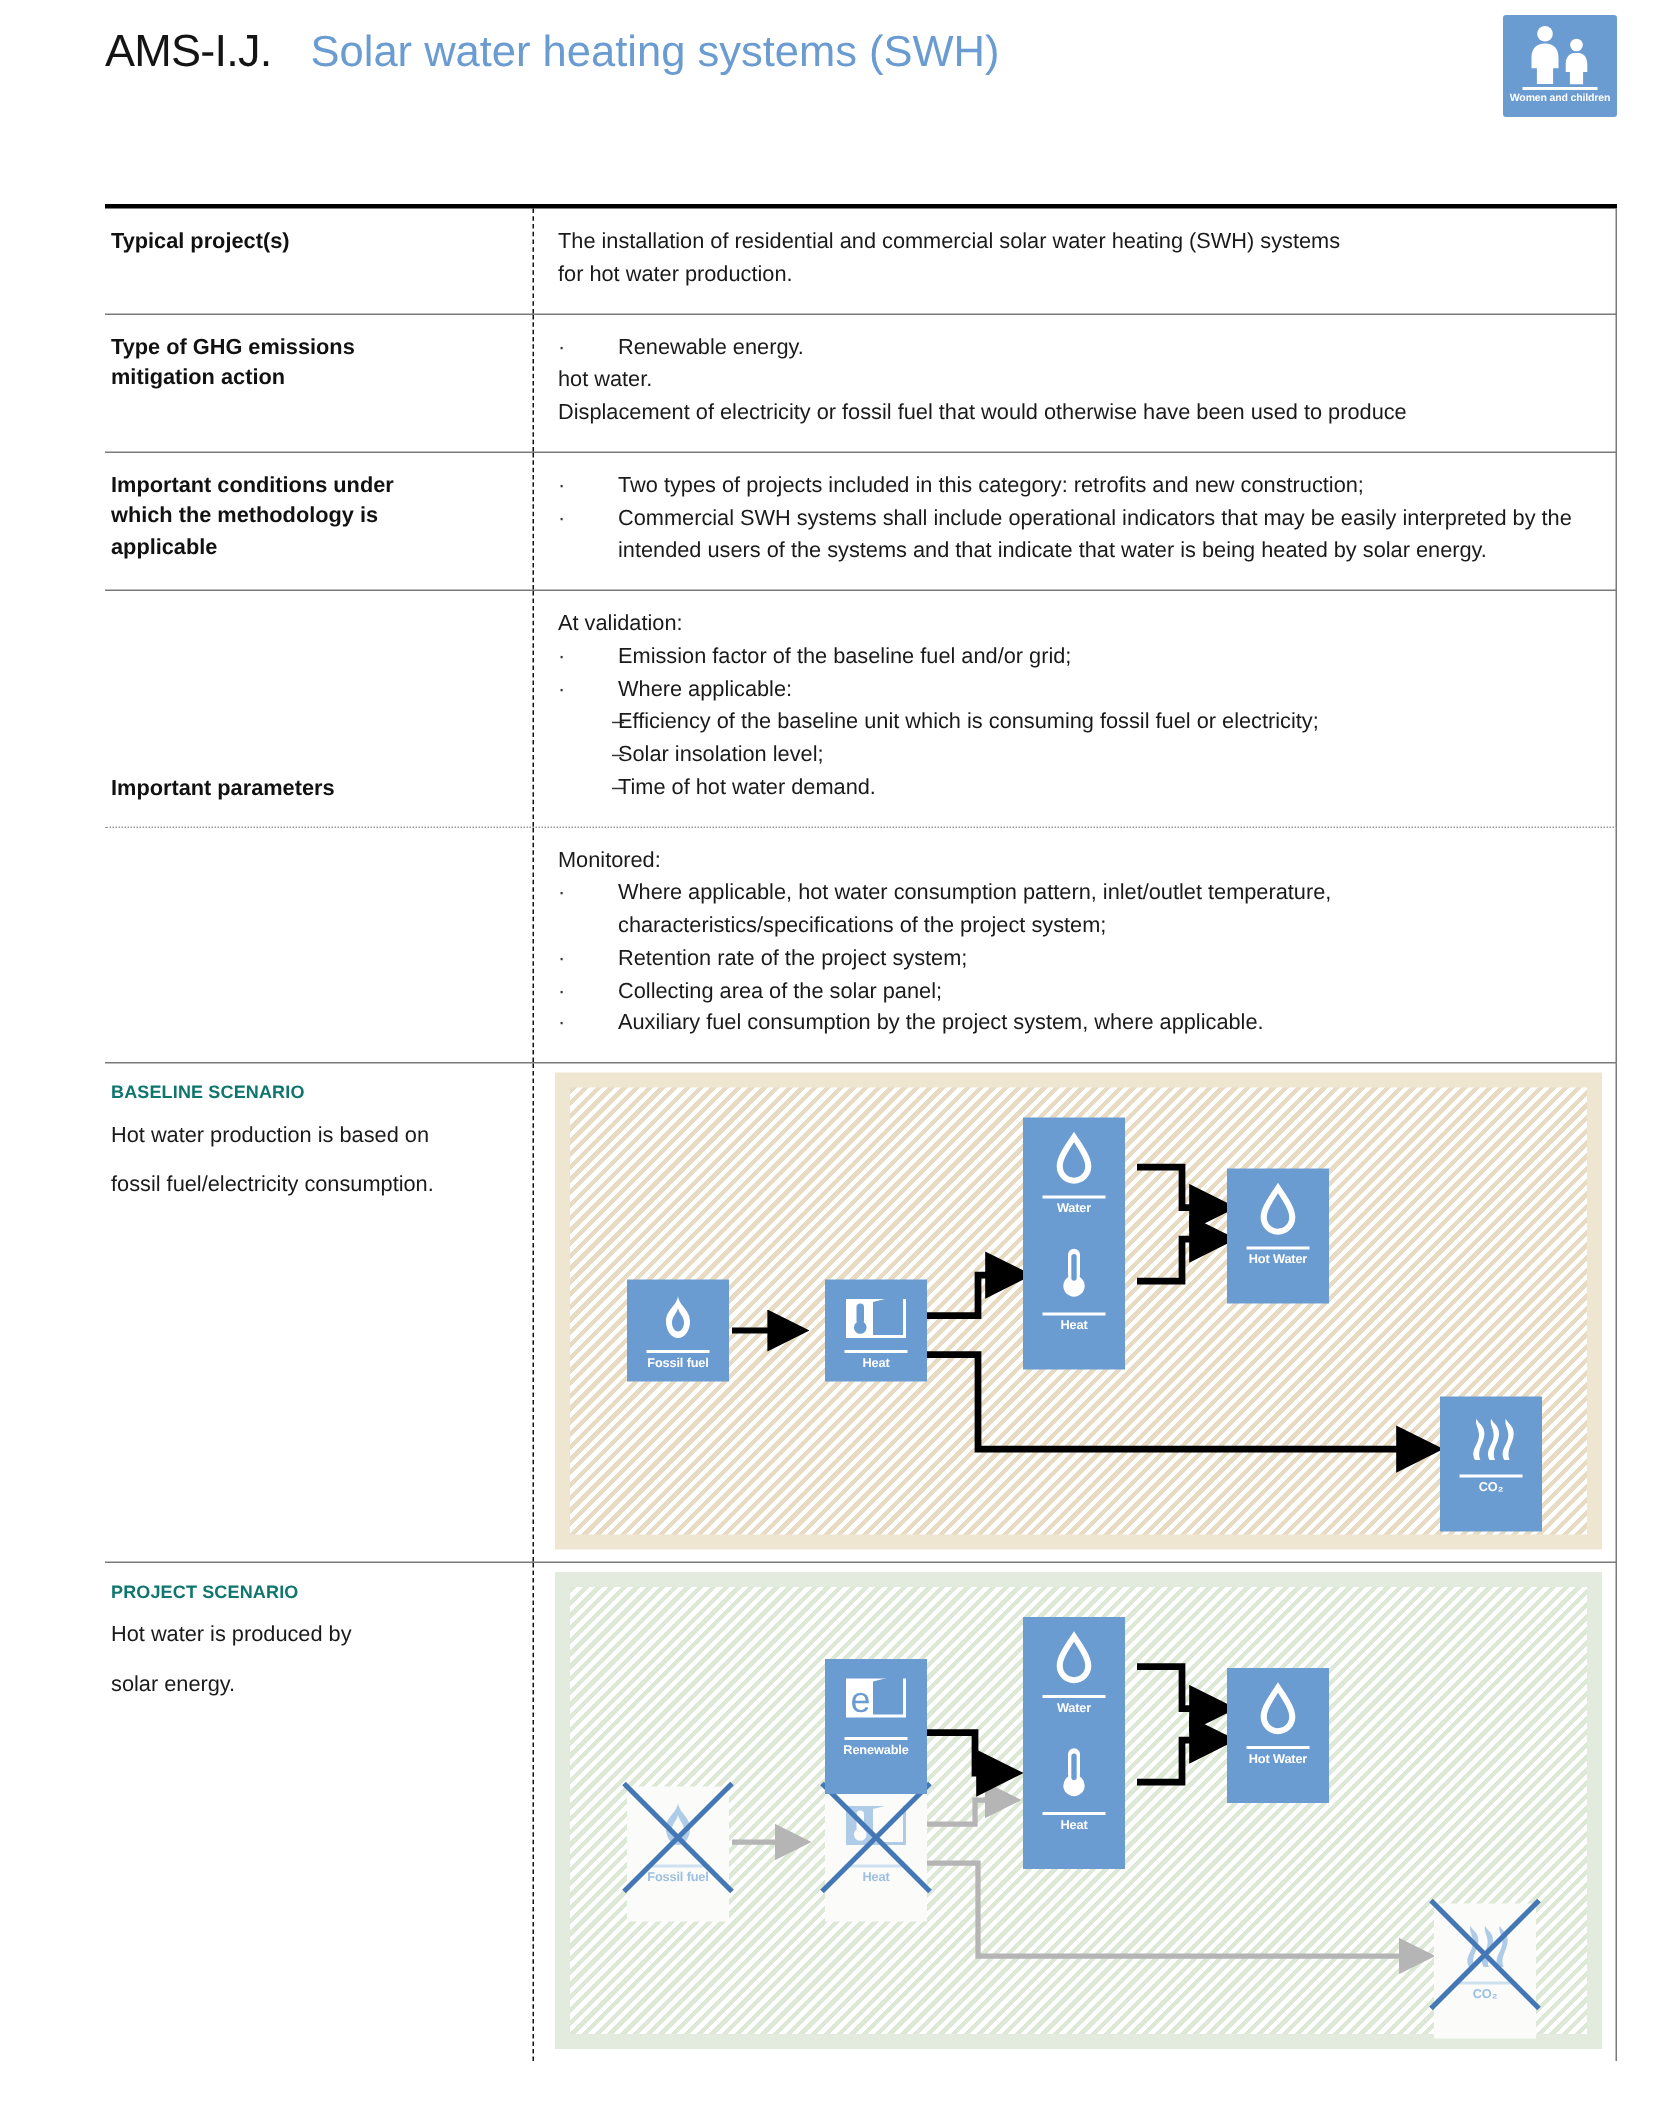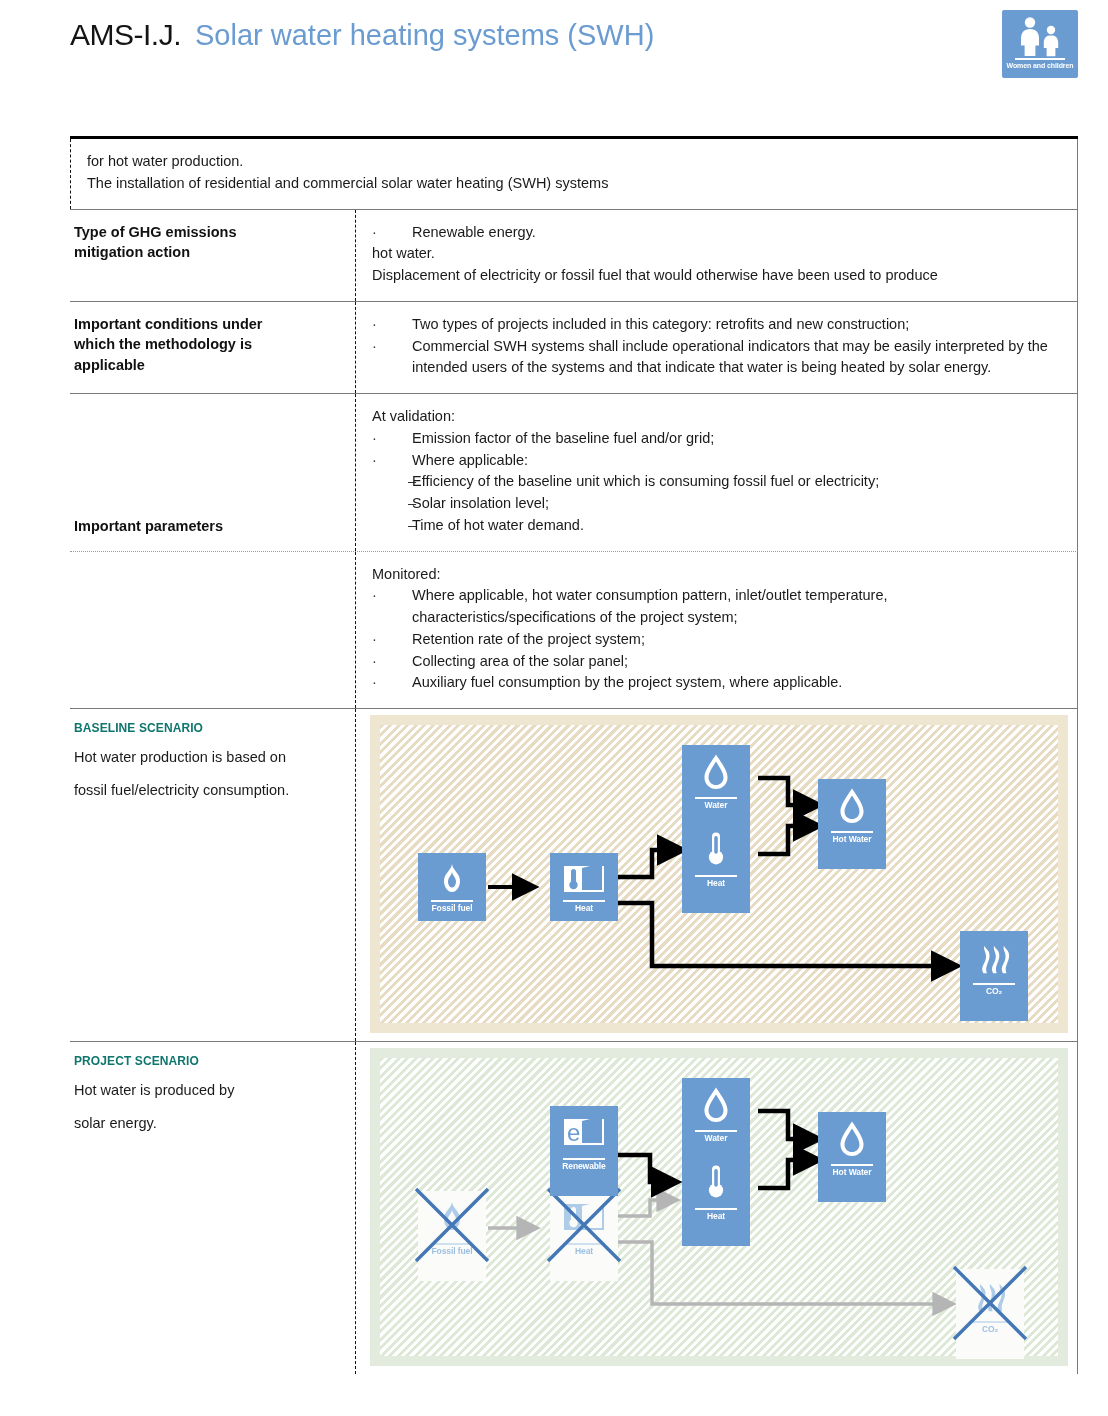--- a/index.html
+++ b/index.html
@@ -29,21 +29,21 @@
   .title-code {
     font-size: 30px;
     font-weight: normal;
     letter-spacing: -0.5px;
     color: #141414;
   }
   .title-name {
     font-size: 29px;
     font-weight: normal;
     color: #6a9bd1;
-    margin-left: 14px;
+    margin-left: 26px;
   }
   .badge {
     position: absolute;
     left: 1002px; top: 10px;
     width: 76px; height: 68px;
     background: #6a9bd1;
     border-radius: 2px;
   }
   .badge-figs {
     position: absolute;
@@ -221,23 +221,26 @@
     </svg>
     <div class="badge-rule"></div>
     <div class="badge-label">Women and children</div>
   </div>
 </div>
 
 <div class="table">
   <div class="table-top-rule"></div>
 
   <div class="row">
+    <div class="cell-left">
+      <div class="lbl">Typical project(s)</div>
+    </div>
     <div class="cell-right">
+      <div class="plain-line">The installation of residential  and commercial solar water heating (SWH) systems</div>
       <div class="plain-line">for hot water production.</div>
-      <div class="plain-line">The installation of residential  and commercial solar water heating (SWH) systems</div>
     </div>
   </div>
 
   <div class="row">
     <div class="cell-left">
       <div class="lbl">Type of GHG emissions</div>
       <div class="lbl">mitigation action</div>
     </div>
     <div class="cell-right">
       <div class="bullet-line">

